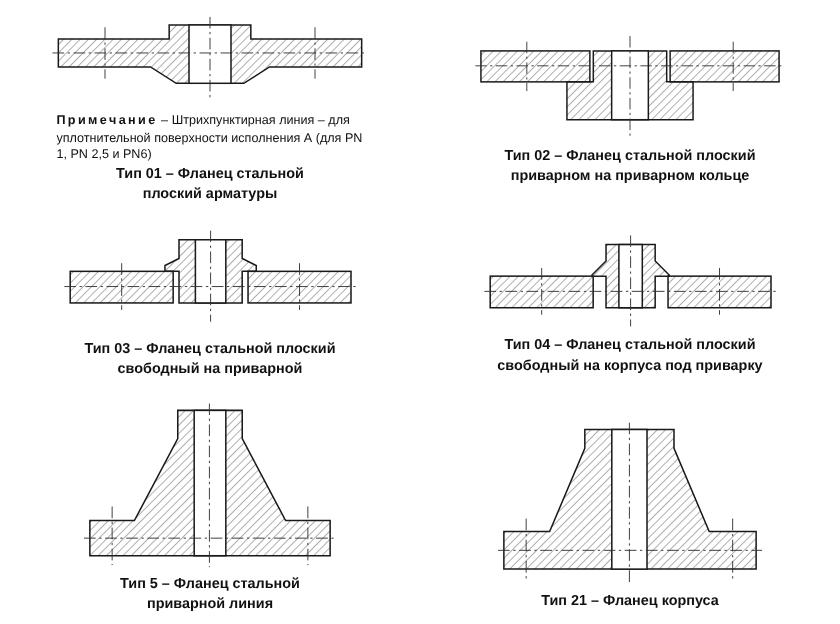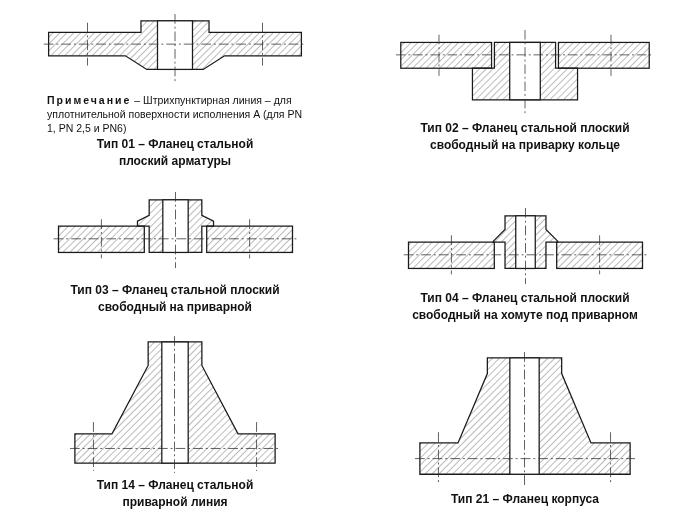--- a/index.html
+++ b/index.html
@@ -81,21 +81,21 @@
           <path class="solid" d="M103,13 H167 V40 H190 V73 H80 V40 H103 Z" fill="url(#h2)"></path>
           <rect class="solid" x="119" y="13" width="32" height="60" fill="#ffffff"></rect>
           <line class="cl" x1="0" y1="26" x2="270" y2="26"></line>
           <line class="cl" x1="135" y1="0" x2="135" y2="88"></line>
           <line class="cl" x1="45" y1="5" x2="45" y2="48"></line>
           <line class="cl" x1="225" y1="5" x2="225" y2="48"></line>
         </svg>
       </div>
       <figcaption class="caption">
         <span>Тип 02 – Фланец стальной плоский</span>
-        <span>свободный на приварку кольце</span>
+        <span>приварном на приварном кольце</span>
       </figcaption>
     </figure>
 
     <figure class="cell row2" style="margin:0;">
       <div class="art">
         <svg width="245" height="78" viewBox="0 0 250 80">
           <defs>
             <pattern id="h3" patternUnits="userSpaceOnUse" width="5" height="5" patternTransform="rotate(45)">
               <line x1="0" y1="0" x2="0" y2="5" stroke="#666666" stroke-width="0.9"></line>
             </pattern>
@@ -109,62 +109,62 @@
           <line class="cl" x1="49" y1="28" x2="49" y2="68"></line>
           <line class="cl" x1="201" y1="28" x2="201" y2="68"></line>
         </svg>
       </div>
       <figcaption class="caption">
         <span>Тип 03 – Фланец стальной плоский</span>
         <span>свободный на приварной</span>
       </figcaption>
     </figure>
 
-    <figure class="cell row2" style="margin:16px;">
+    <figure class="cell row2" style="margin:4px;">
       <div class="art">
         <svg width="245" height="78" viewBox="0 0 250 80">
           <defs>
             <pattern id="h4" patternUnits="userSpaceOnUse" width="5" height="5" patternTransform="rotate(45)">
               <line x1="0" y1="0" x2="0" y2="5" stroke="#666666" stroke-width="0.9"></line>
             </pattern>
           </defs>
           <rect class="solid" x="5" y="35" width="88" height="27" fill="url(#h4)"></rect>
           <rect class="solid" x="157" y="35" width="88" height="27" fill="url(#h4)"></rect>
           <path class="solid" d="M104,8 H146 V22 L158,34 V35 H146 V62 H104 V35 H92 V34 L104,22 Z" fill="url(#h4)"></path>
           <rect class="solid" x="115" y="8" width="20" height="54" fill="#ffffff"></rect>
           <line class="cl" x1="0" y1="48" x2="250" y2="48"></line>
           <line class="cl" x1="125" y1="0" x2="125" y2="78"></line>
           <line class="cl" x1="49" y1="28" x2="49" y2="68"></line>
           <line class="cl" x1="201" y1="28" x2="201" y2="68"></line>
         </svg>
       </div>
       <figcaption class="caption">
         <span>Тип 04 – Фланец стальной плоский</span>
-        <span>свободный на хомуте под приварном</span>
+        <span>свободный на корпуса под приварку</span>
       </figcaption>
     </figure>
 
     <figure class="cell row3" style="margin:0;">
       <div class="art">
         <svg width="210" height="137" viewBox="0 0 215 140">
           <defs>
             <pattern id="h5" patternUnits="userSpaceOnUse" width="5" height="5" patternTransform="rotate(45)">
               <line x1="0" y1="0" x2="0" y2="5" stroke="#666666" stroke-width="0.9"></line>
             </pattern>
           </defs>
           <path class="solid" d="M80,6 H135 V30 L172,100 H210 V130 H5 V100 H43 L80,30 Z" fill="url(#h5)"></path>
           <rect class="solid" x="94" y="6" width="27" height="124" fill="#ffffff"></rect>
           <line class="cl" x1="0" y1="115" x2="215" y2="115"></line>
           <line class="cl" x1="107" y1="0" x2="107" y2="140"></line>
           <line class="cl" x1="24" y1="88" x2="24" y2="138"></line>
           <line class="cl" x1="191" y1="88" x2="191" y2="138"></line>
         </svg>
       </div>
       <figcaption class="caption">
-        <span>Тип 14 – Фланец стальной</span>
+        <span>Тип 5 – Фланец стальной</span>
         <span>приварной линия</span>
       </figcaption>
     </figure>
 
     <figure class="cell row3" style="margin:16px;">
       <div class="art">
         <svg width="220" height="135" viewBox="0 0 225 138">
           <defs>
             <pattern id="h6" patternUnits="userSpaceOnUse" width="5" height="5" patternTransform="rotate(45)">
               <line x1="0" y1="0" x2="0" y2="5" stroke="#666666" stroke-width="0.9"></line>

